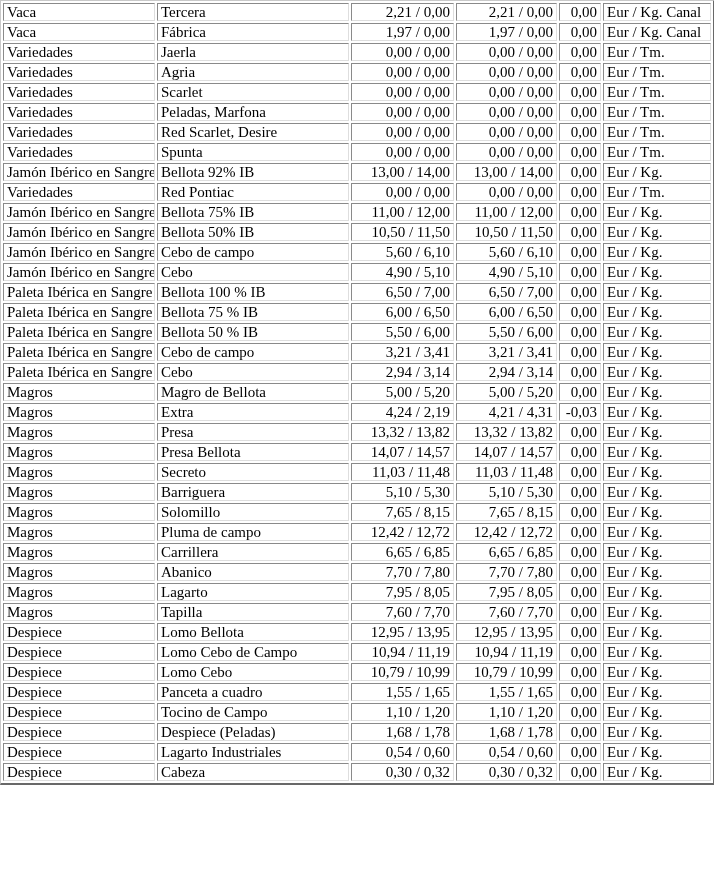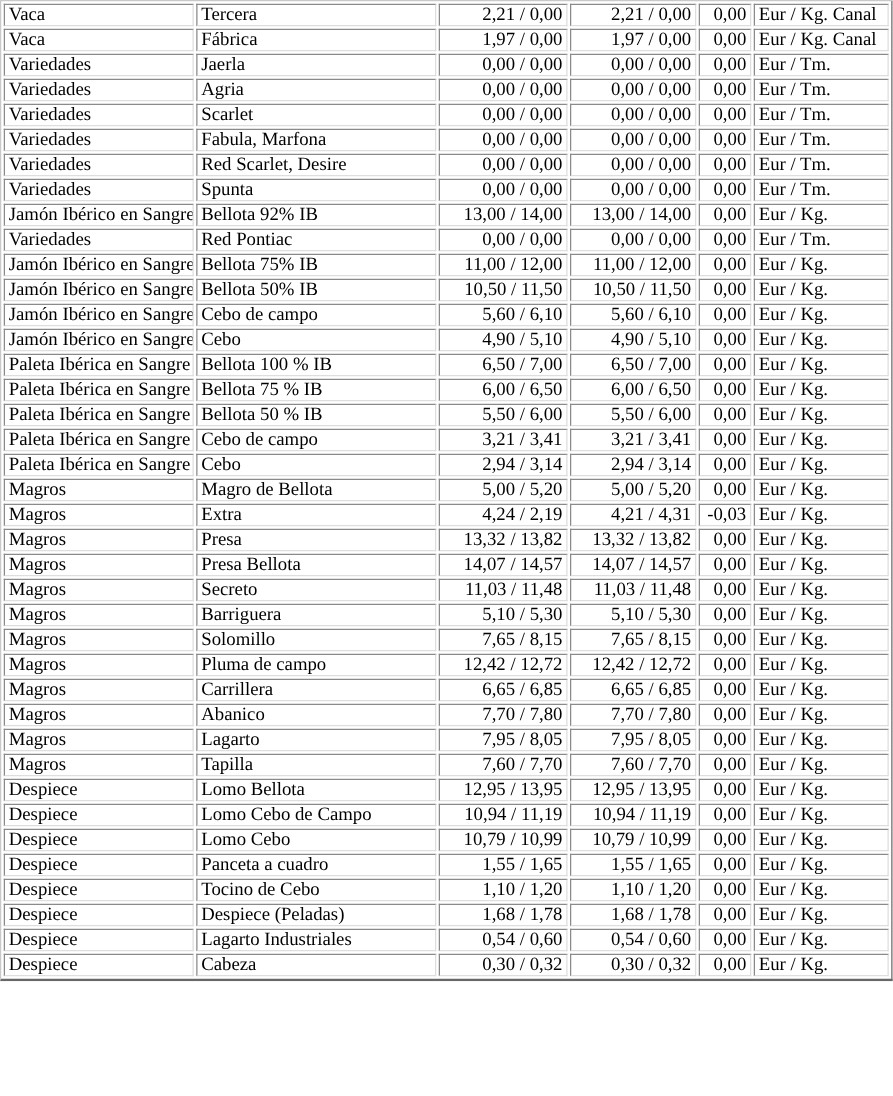--- a/index.html
+++ b/index.html
@@ -90,21 +90,21 @@
       <tr>
         <td class="align-left">Variedades</td>
         <td class="align-left">Scarlet</td>
         <td class="align-right">0,00 / 0,00</td>
         <td class="align-right">0,00 / 0,00</td>
         <td class="align-right">0,00</td>
         <td class="align-left">Eur / Tm.</td>
       </tr>
       <tr>
         <td class="align-left">Variedades</td>
-        <td class="align-left">Fabula, Marfona</td>
+        <td class="align-left">Peladas, Marfona</td>
         <td class="align-right">0,00 / 0,00</td>
         <td class="align-right">0,00 / 0,00</td>
         <td class="align-right">0,00</td>
         <td class="align-left">Eur / Tm.</td>
       </tr>
       <tr>
         <td class="align-left">Variedades</td>
         <td class="align-left">Red Scarlet, Desire</td>
         <td class="align-right">0,00 / 0,00</td>
         <td class="align-right">0,00 / 0,00</td>
@@ -330,21 +330,21 @@
       <tr>
         <td class="align-left">Despiece</td>
         <td class="align-left">Panceta a cuadro</td>
         <td class="align-right">1,55 / 1,65</td>
         <td class="align-right">1,55 / 1,65</td>
         <td class="align-right">0,00</td>
         <td class="align-left">Eur / Kg.</td>
       </tr>
       <tr>
         <td class="align-left">Despiece</td>
-        <td class="align-left">Tocino de Cebo</td>
+        <td class="align-left">Tocino de Campo</td>
         <td class="align-right">1,10 / 1,20</td>
         <td class="align-right">1,10 / 1,20</td>
         <td class="align-right">0,00</td>
         <td class="align-left">Eur / Kg.</td>
       </tr>
       <tr>
         <td class="align-left">Despiece</td>
         <td class="align-left">Despiece (Peladas)</td>
         <td class="align-right">1,68 / 1,78</td>
         <td class="align-right">1,68 / 1,78</td>

